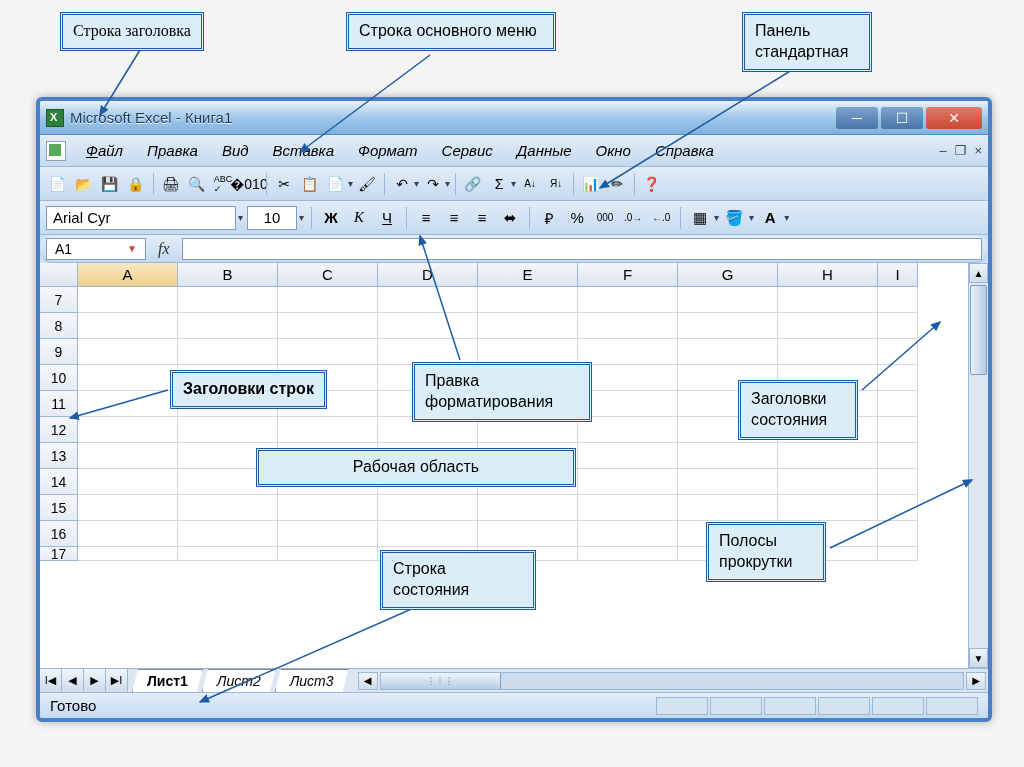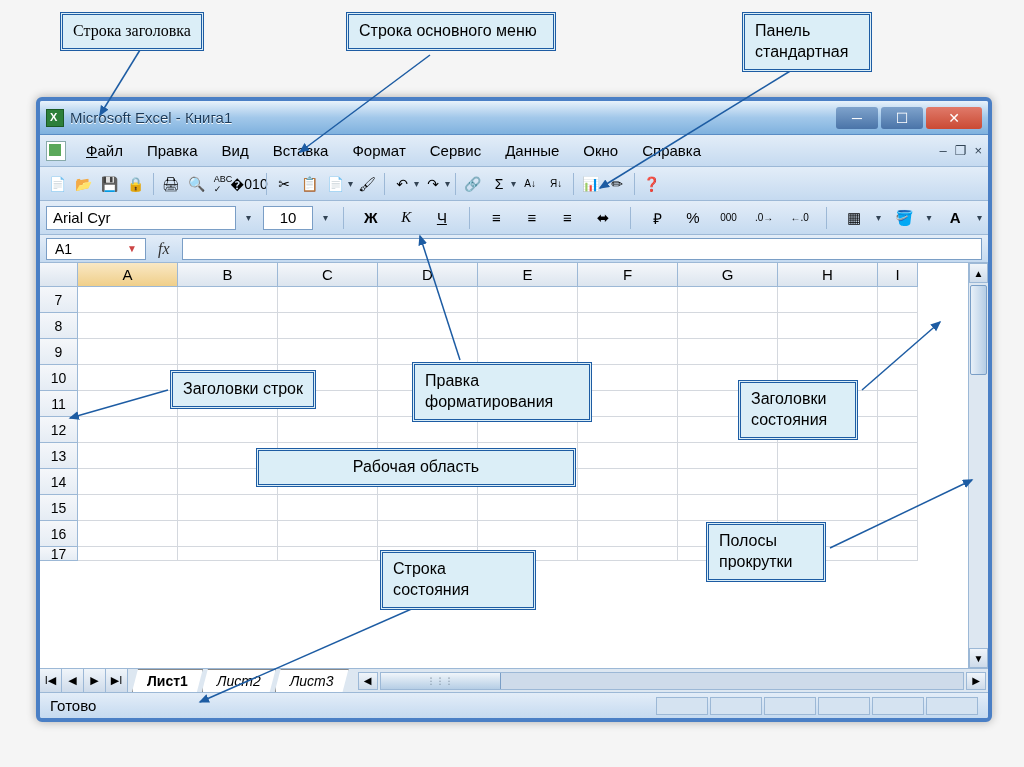--- a/index.html
+++ b/index.html
@@ -51,57 +51,58 @@
     height: 32px;
     background: linear-gradient(#e3edf8,#c5daf0);
     display: flex; align-items: center;
     padding: 0 6px;
     border-bottom: 1px solid #9cb8d6;
     gap: 4px;
     font-size: 15px;
   }
   .menubar .doc-icon { width:20px; height:20px; background:#fff; border:1px solid #8aa; margin-right:6px; position:relative; }
   .menubar .doc-icon::after{content:"";position:absolute;top:2px;left:2px;width:12px;height:12px;background:#5aa85a;}
-  .menubar .mitem { padding: 3px 10px; cursor: pointer; }
+  .menubar .mitem { padding: 3px 10px; cursor: pointer; font-style: italic; }
   .menubar .mitem u { text-decoration: underline; }
   .menubar .spacer { flex: 1; }
   .menubar .right-icons { display:flex; gap:8px; color:#345; font-size:13px; }
   
   .toolbar {
     height: 34px;
     background: linear-gradient(#e3edf8,#c5daf0);
     display: flex; align-items: center;
     padding: 0 6px; gap: 2px;
     border-bottom: 1px solid #9cb8d6;
   }
   .tbtn { width: 24px; height: 24px; display:flex; align-items:center; justify-content:center; font-size:14px; border-radius:2px; cursor:pointer; }
   .sep { width:1px; height:22px; background:#9cb8d6; margin:0 3px; }
   .dd { font-size:10px; color:#345; margin-left:-2px; }
   
   .formatbar {
     height: 34px;
     background: linear-gradient(#e3edf8,#c5daf0);
     display: flex; align-items: center;
-    padding: 12px 6px; gap: 12px;
+    padding: 12px 6px; gap: 4px;
     border-bottom: 1px solid #9cb8d6;
     font-size: 14px;
   }
   .font-select { width: 190px; height: 24px; background:#fff; border:1px solid #7a9ec6; padding:2px 6px; font-size:15px; }
   .size-select { width: 50px; height: 24px; background:#fff; border:1px solid #7a9ec6; padding:2px 4px; text-align:center; font-size:15px; }
   .fbtn { width:24px; height:24px; display:flex; align-items:center; justify-content:center; cursor:pointer; border-radius:2px; font-size:15px; }
   .fbtn.b { font-weight:bold; }
   .fbtn.i { font-style:italic; font-family:serif; }
   .fbtn.u { text-decoration:underline; }
   
   .namebox-row {
     height: 28px;
     background: linear-gradient(#e3edf8,#c5daf0);
     display: flex; align-items: center;
     padding: 0 6px; gap: 4px;
     border-bottom: 1px solid #9cb8d6;
+    border-radius: 13px;
   }
   .namebox { width: 100px; height: 22px; background:#fff; border:1px solid #7a9ec6; padding:2px 8px; font-size:14px; display:flex; align-items:center; }
   .namebox .dd2 { margin-left:auto; color:#c44; font-size:10px; }
   .fx { font-style:italic; font-family:serif; color:#333; margin: 0 8px; }
   .formula-input { flex:1; height:22px; background:#fff; border:1px solid #7a9ec6; }
   
   .grid-area {
     flex: 1;
     display: flex;
     background: #fff;
@@ -156,21 +157,21 @@
   .color-strip { height:3px; }
   .yellow { background:#f5d442; }
   .red { background:#d04030; }
 </style>
 </head>
 <body>
 
 <div class="callout" style="left:60px; top:12px;font-family:Liberation Serif, serif;">Строка заголовка</div>
 <div class="callout" style="left:346px; top:12px; width:210px;">Строка основного меню</div>
 <div class="callout" style="left:742px; top:12px; width:130px;">Панель стандартная</div>
-<div class="callout" style="left:170px; top:370px;">Заголовки строк</div>
+<div class="callout" style="left:170px; top:370px;font-weight:bold;">Заголовки строк</div>
 <div class="callout" style="left:412px; top:362px; width:180px;">Правка форматирования</div>
 <div class="callout" style="left:738px; top:380px; width:120px;">Заголовки состояния</div>
 <div class="callout" style="left:256px; top:448px; width:320px; text-align:center;">Рабочая область</div>
 <div class="callout" style="left:380px; top:550px; width:156px;">Строка состояния</div>
 <div class="callout" style="left:706px; top:522px; width:120px;">Полосы прокрутки</div>
 
 <svg class="callout-lines">
   <defs>
       <marker id="ah" markerWidth="8" markerHeight="8" refX="6" refY="3" orient="auto">
         <path d="M0,0 L7,3 L0,6 Z" fill="#1d5ca3"></path>

